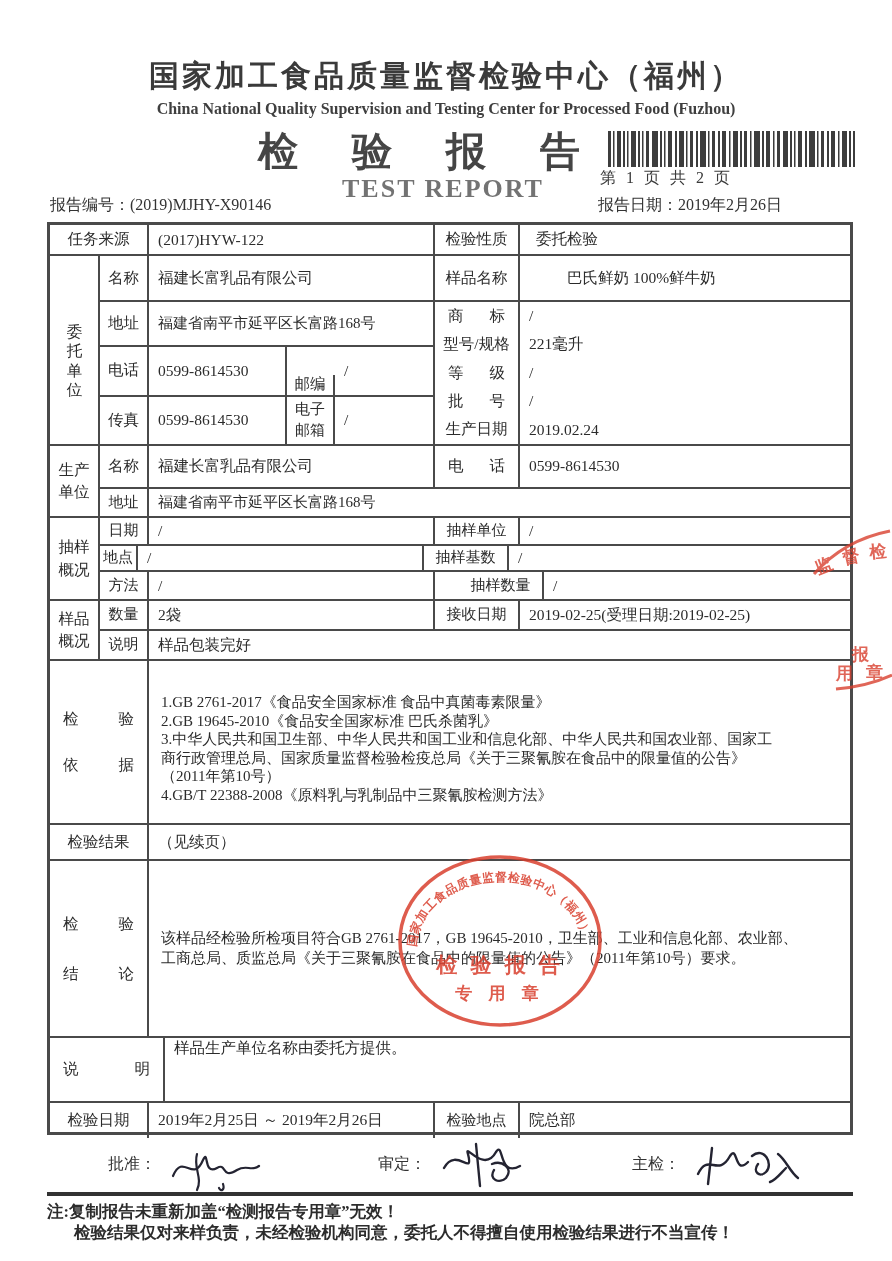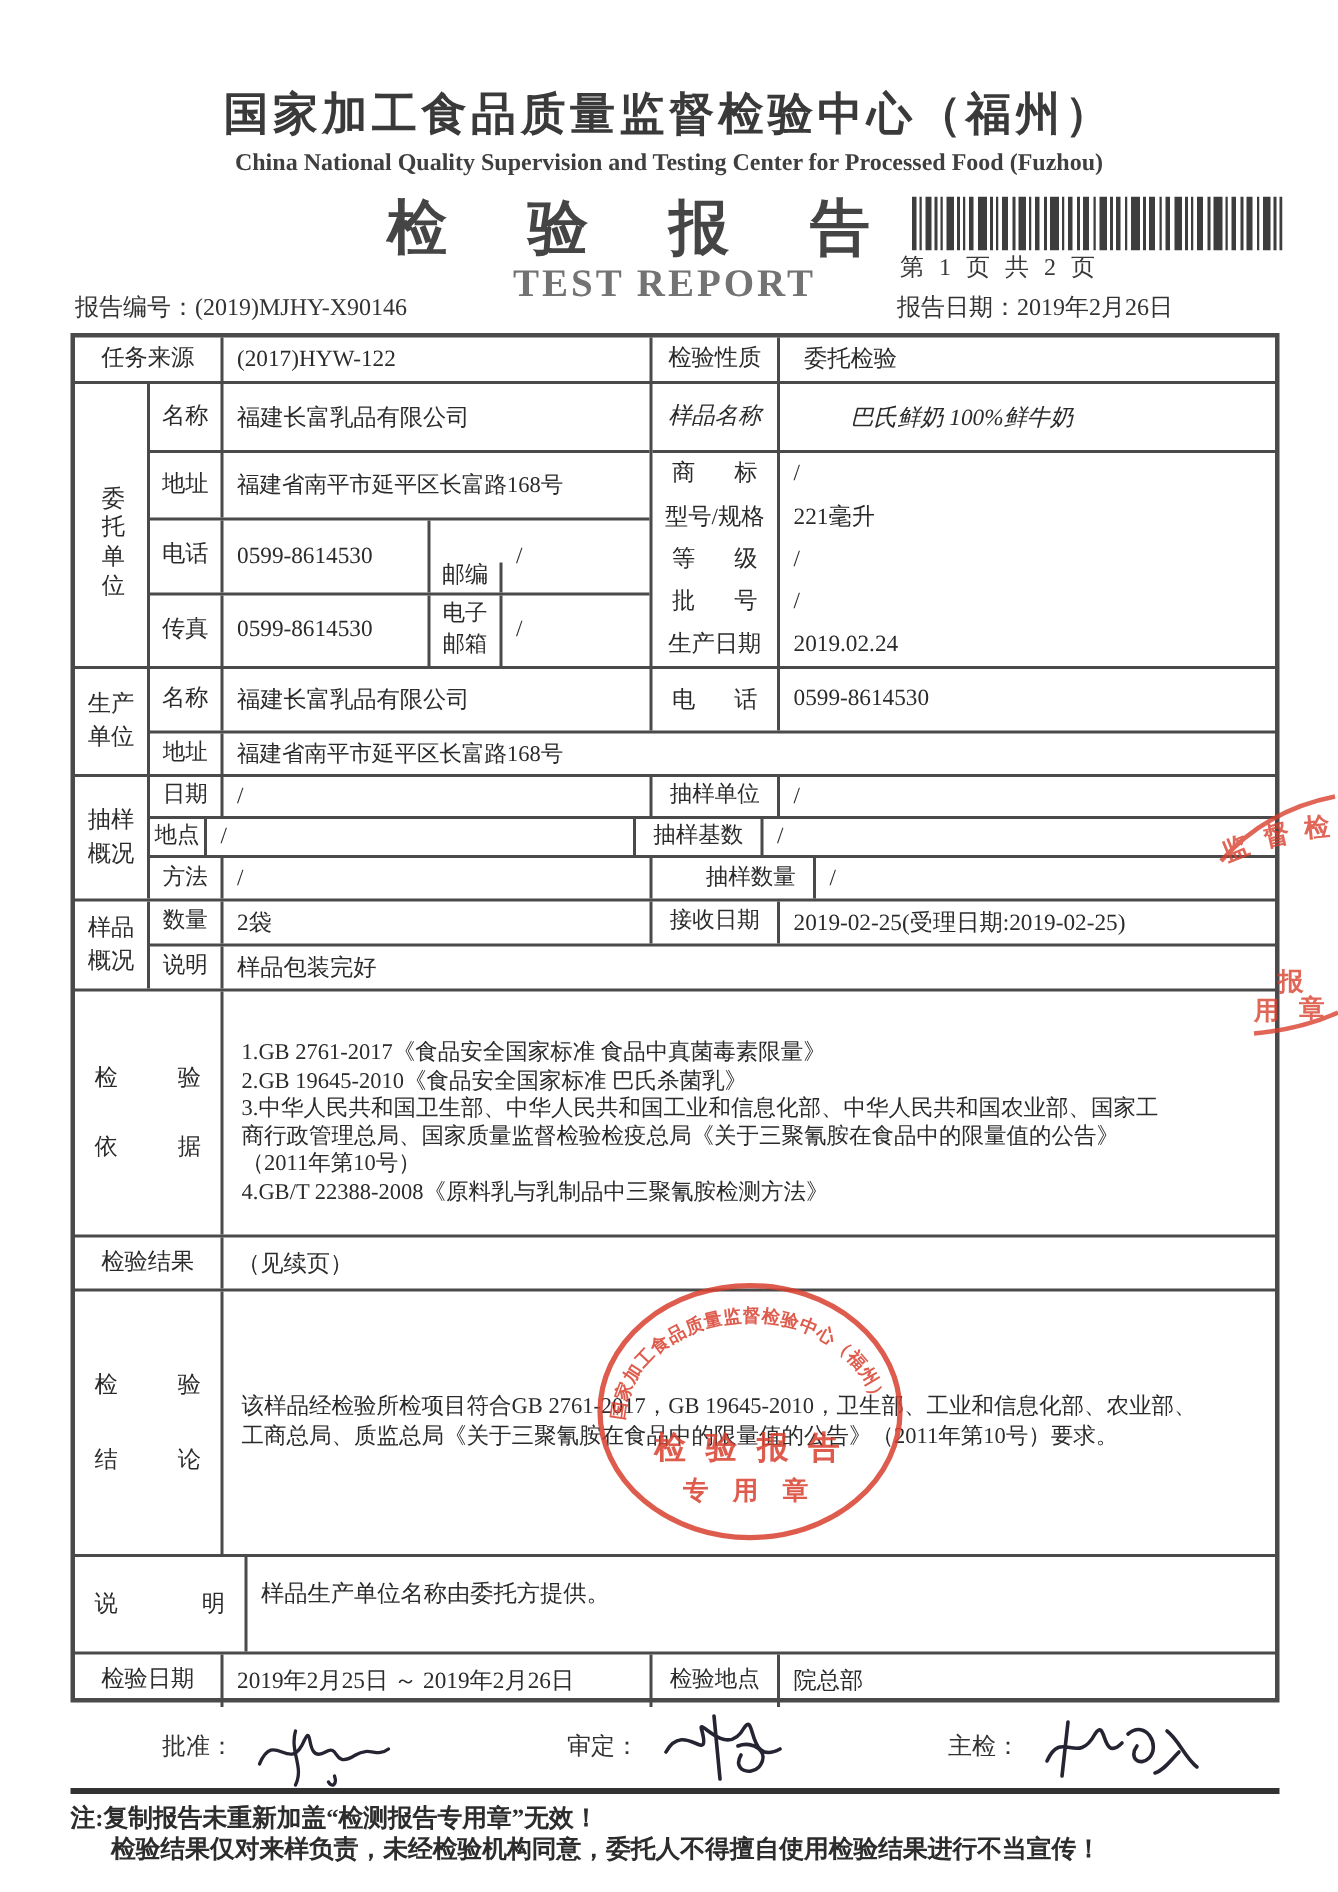--- a/index.html
+++ b/index.html
@@ -153,21 +153,21 @@
         </div>
         <div class="row" style="height:48px;">
           <div class="cell lab br" style="width:49px;">传真</div>
           <div class="cell val br" style="width:138px;">0599-8614530</div>
           <div class="cell lab br sm" style="width:48px;">电子
 邮箱</div>
           <div class="cell val" style="flex:1;">/</div>
         </div>
       </div>
       <div class="stack" style="flex:1;">
-        <div class="row bb" style="height:47px;font-style:italic;">
+        <div class="row bb" style="height:47px;">
           <div class="cell lab br" style="width:85px;">样品名称</div>
           <div class="cell val" style="flex:1;margin-left:38px;">巴氏鲜奶 100%鲜牛奶</div>
         </div>
         <div class="row" style="height:143px;">
           <div class="stack br lines5" style="width:85px;">
             <div>
                 <span class="jlw" style="width:100%;">商 标</span>
               </div>
             <div style="justify-content:center;">型号/规格</div>
             <div>
@@ -275,21 +275,21 @@
         </div>
       <div class="cell" style="flex:1;">
           <span class="concl-content">该样品经检验所检项目符合GB 2761-2017，GB 19645-2010，卫生部、工业和信息化部、农业部、工商总局、质监总局《关于三聚氰胺在食品中的限量值的公告》（2011年第10号）要求。</span>
         </div>
     </div>
 
     <div class="row bb" style="height:65px;">
       <div class="cell br" style="width:115px;">
           <span class="jl">说 明</span>
         </div>
-      <div class="cell val" style="flex:1;align-items:flex-start;padding-top:14px;">样品生产单位名称由委托方提供。</div>
+      <div class="cell val" style="flex:1;align-items:flex-start;">样品生产单位名称由委托方提供。</div>
     </div>
 
     <div class="row" style="height:35px;">
       <div class="cell lab br" style="width:99px;">检验日期</div>
       <div class="cell val br" style="width:286px;">2019年2月25日 ～ 2019年2月26日</div>
       <div class="cell lab br sm" style="width:85px;">检验地点</div>
       <div class="cell val" style="flex:1;">院总部</div>
     </div>
   </div>
 

